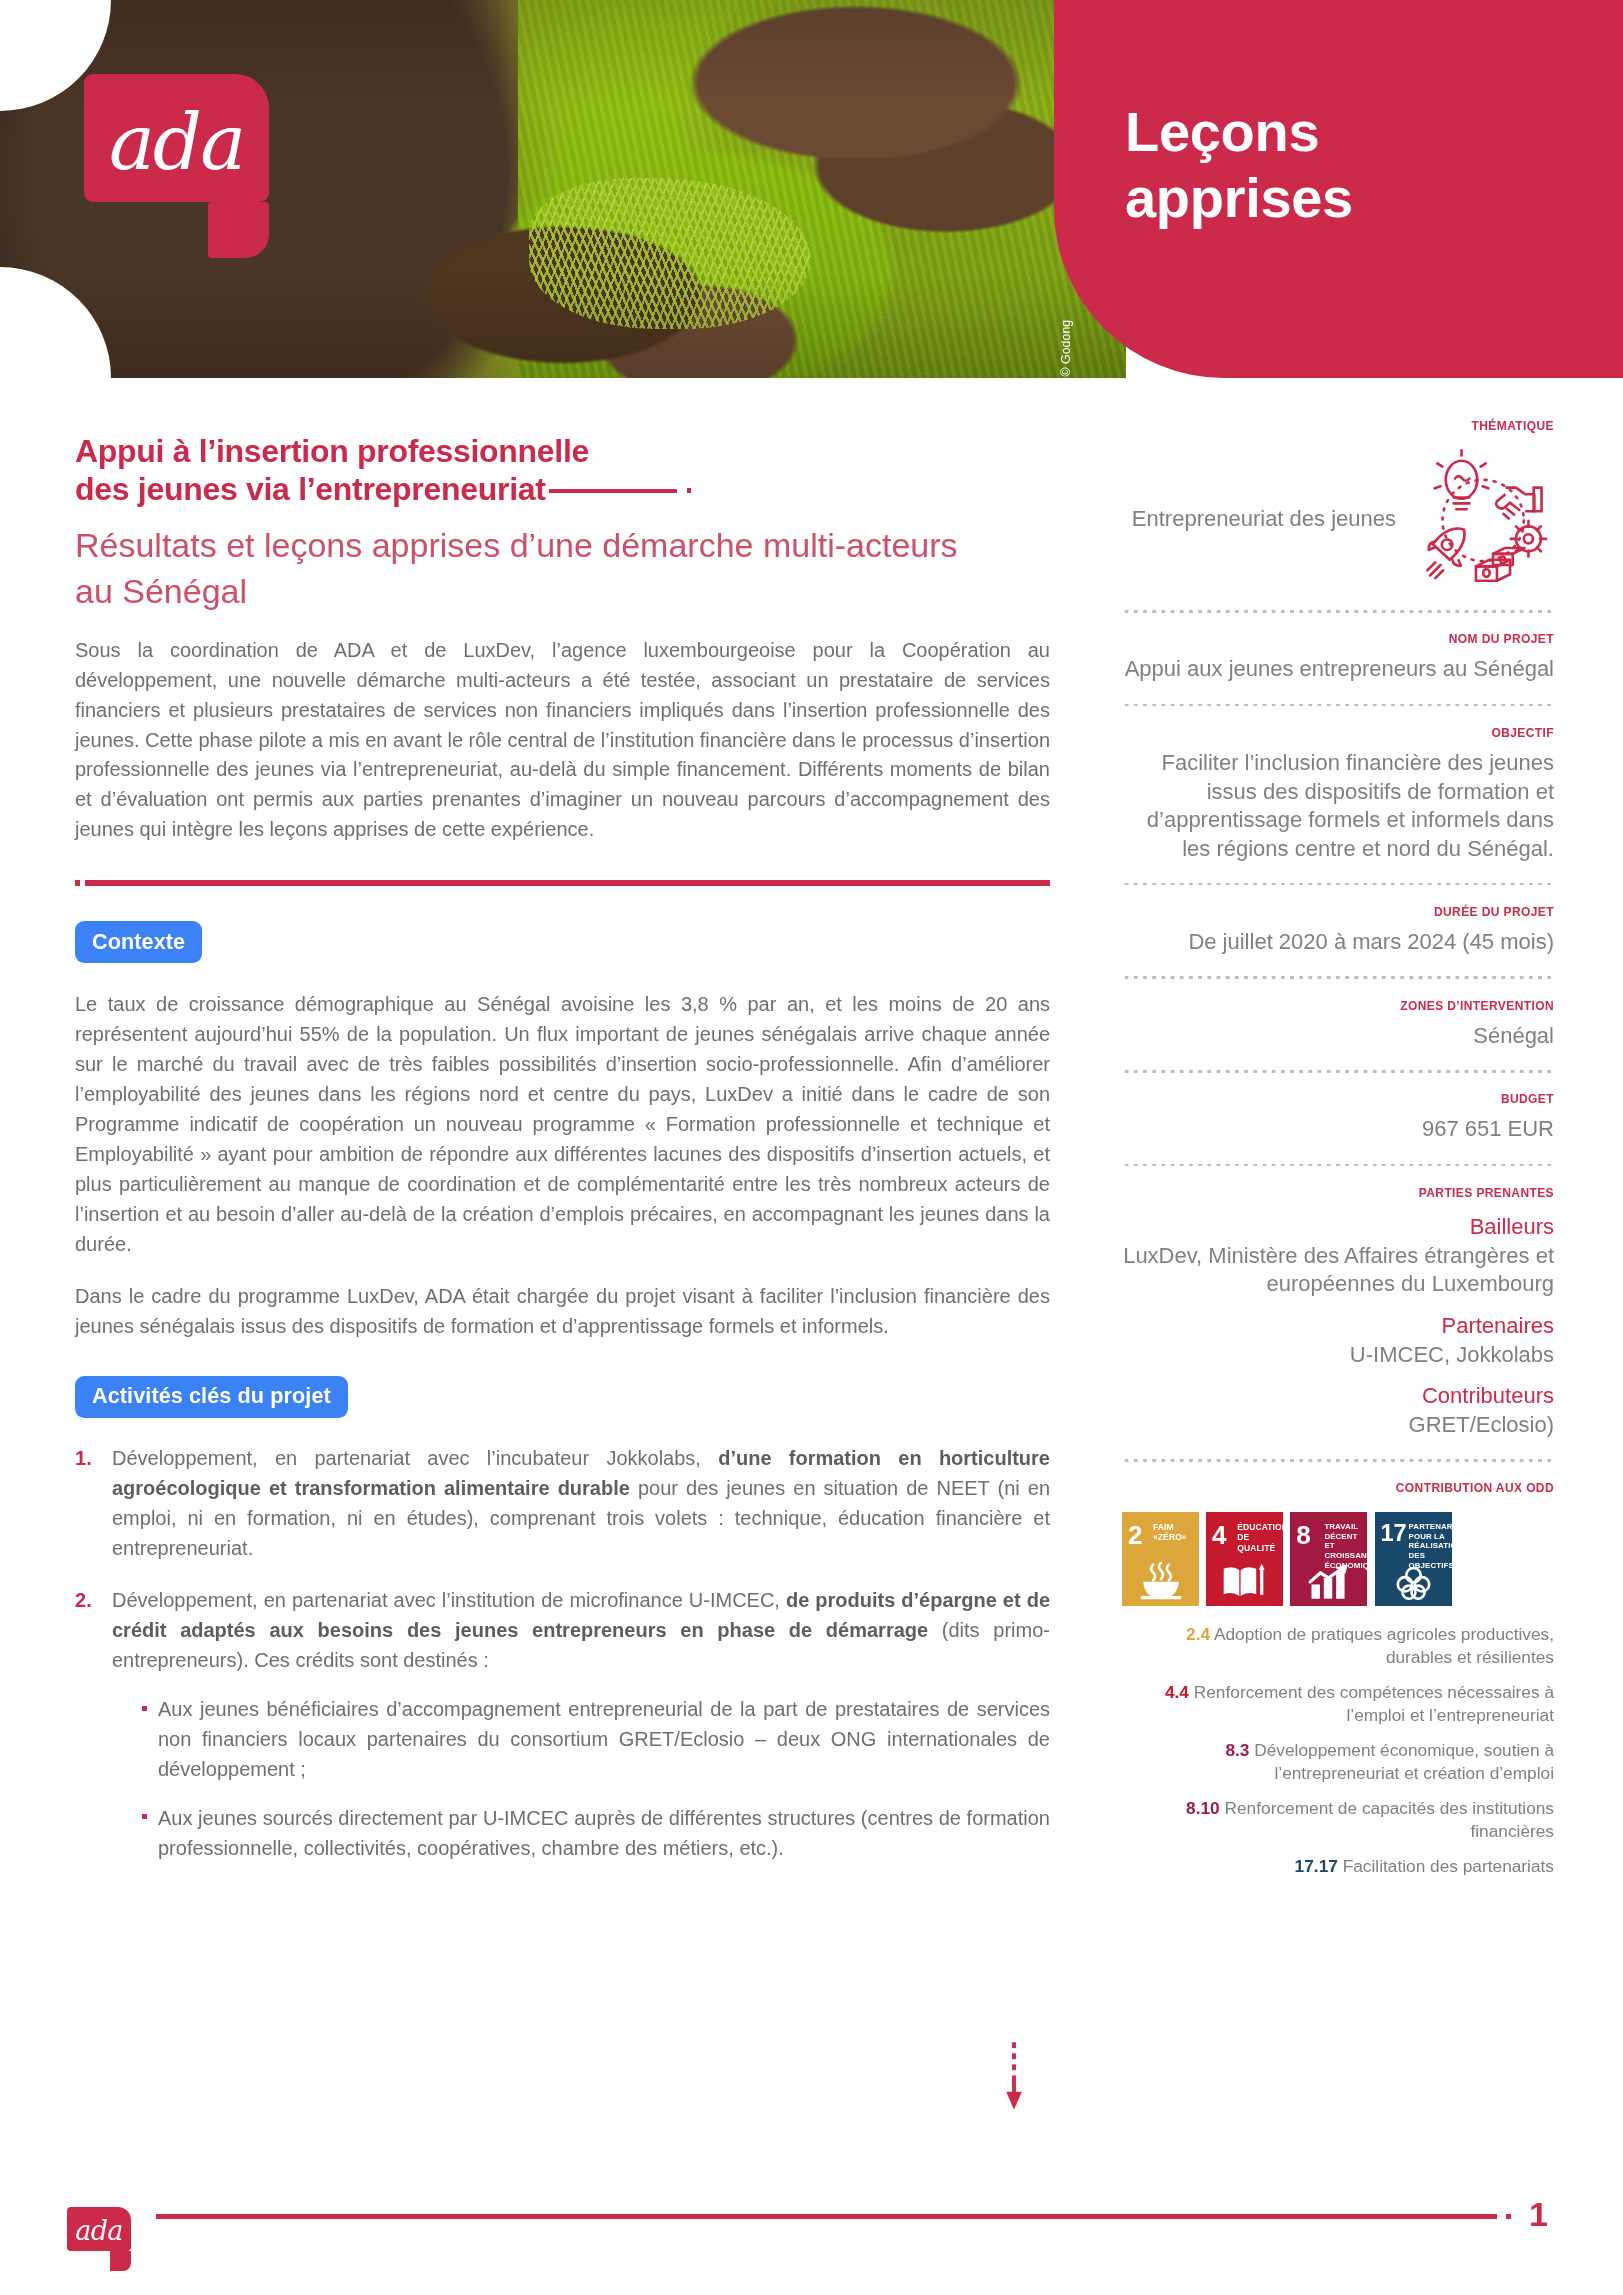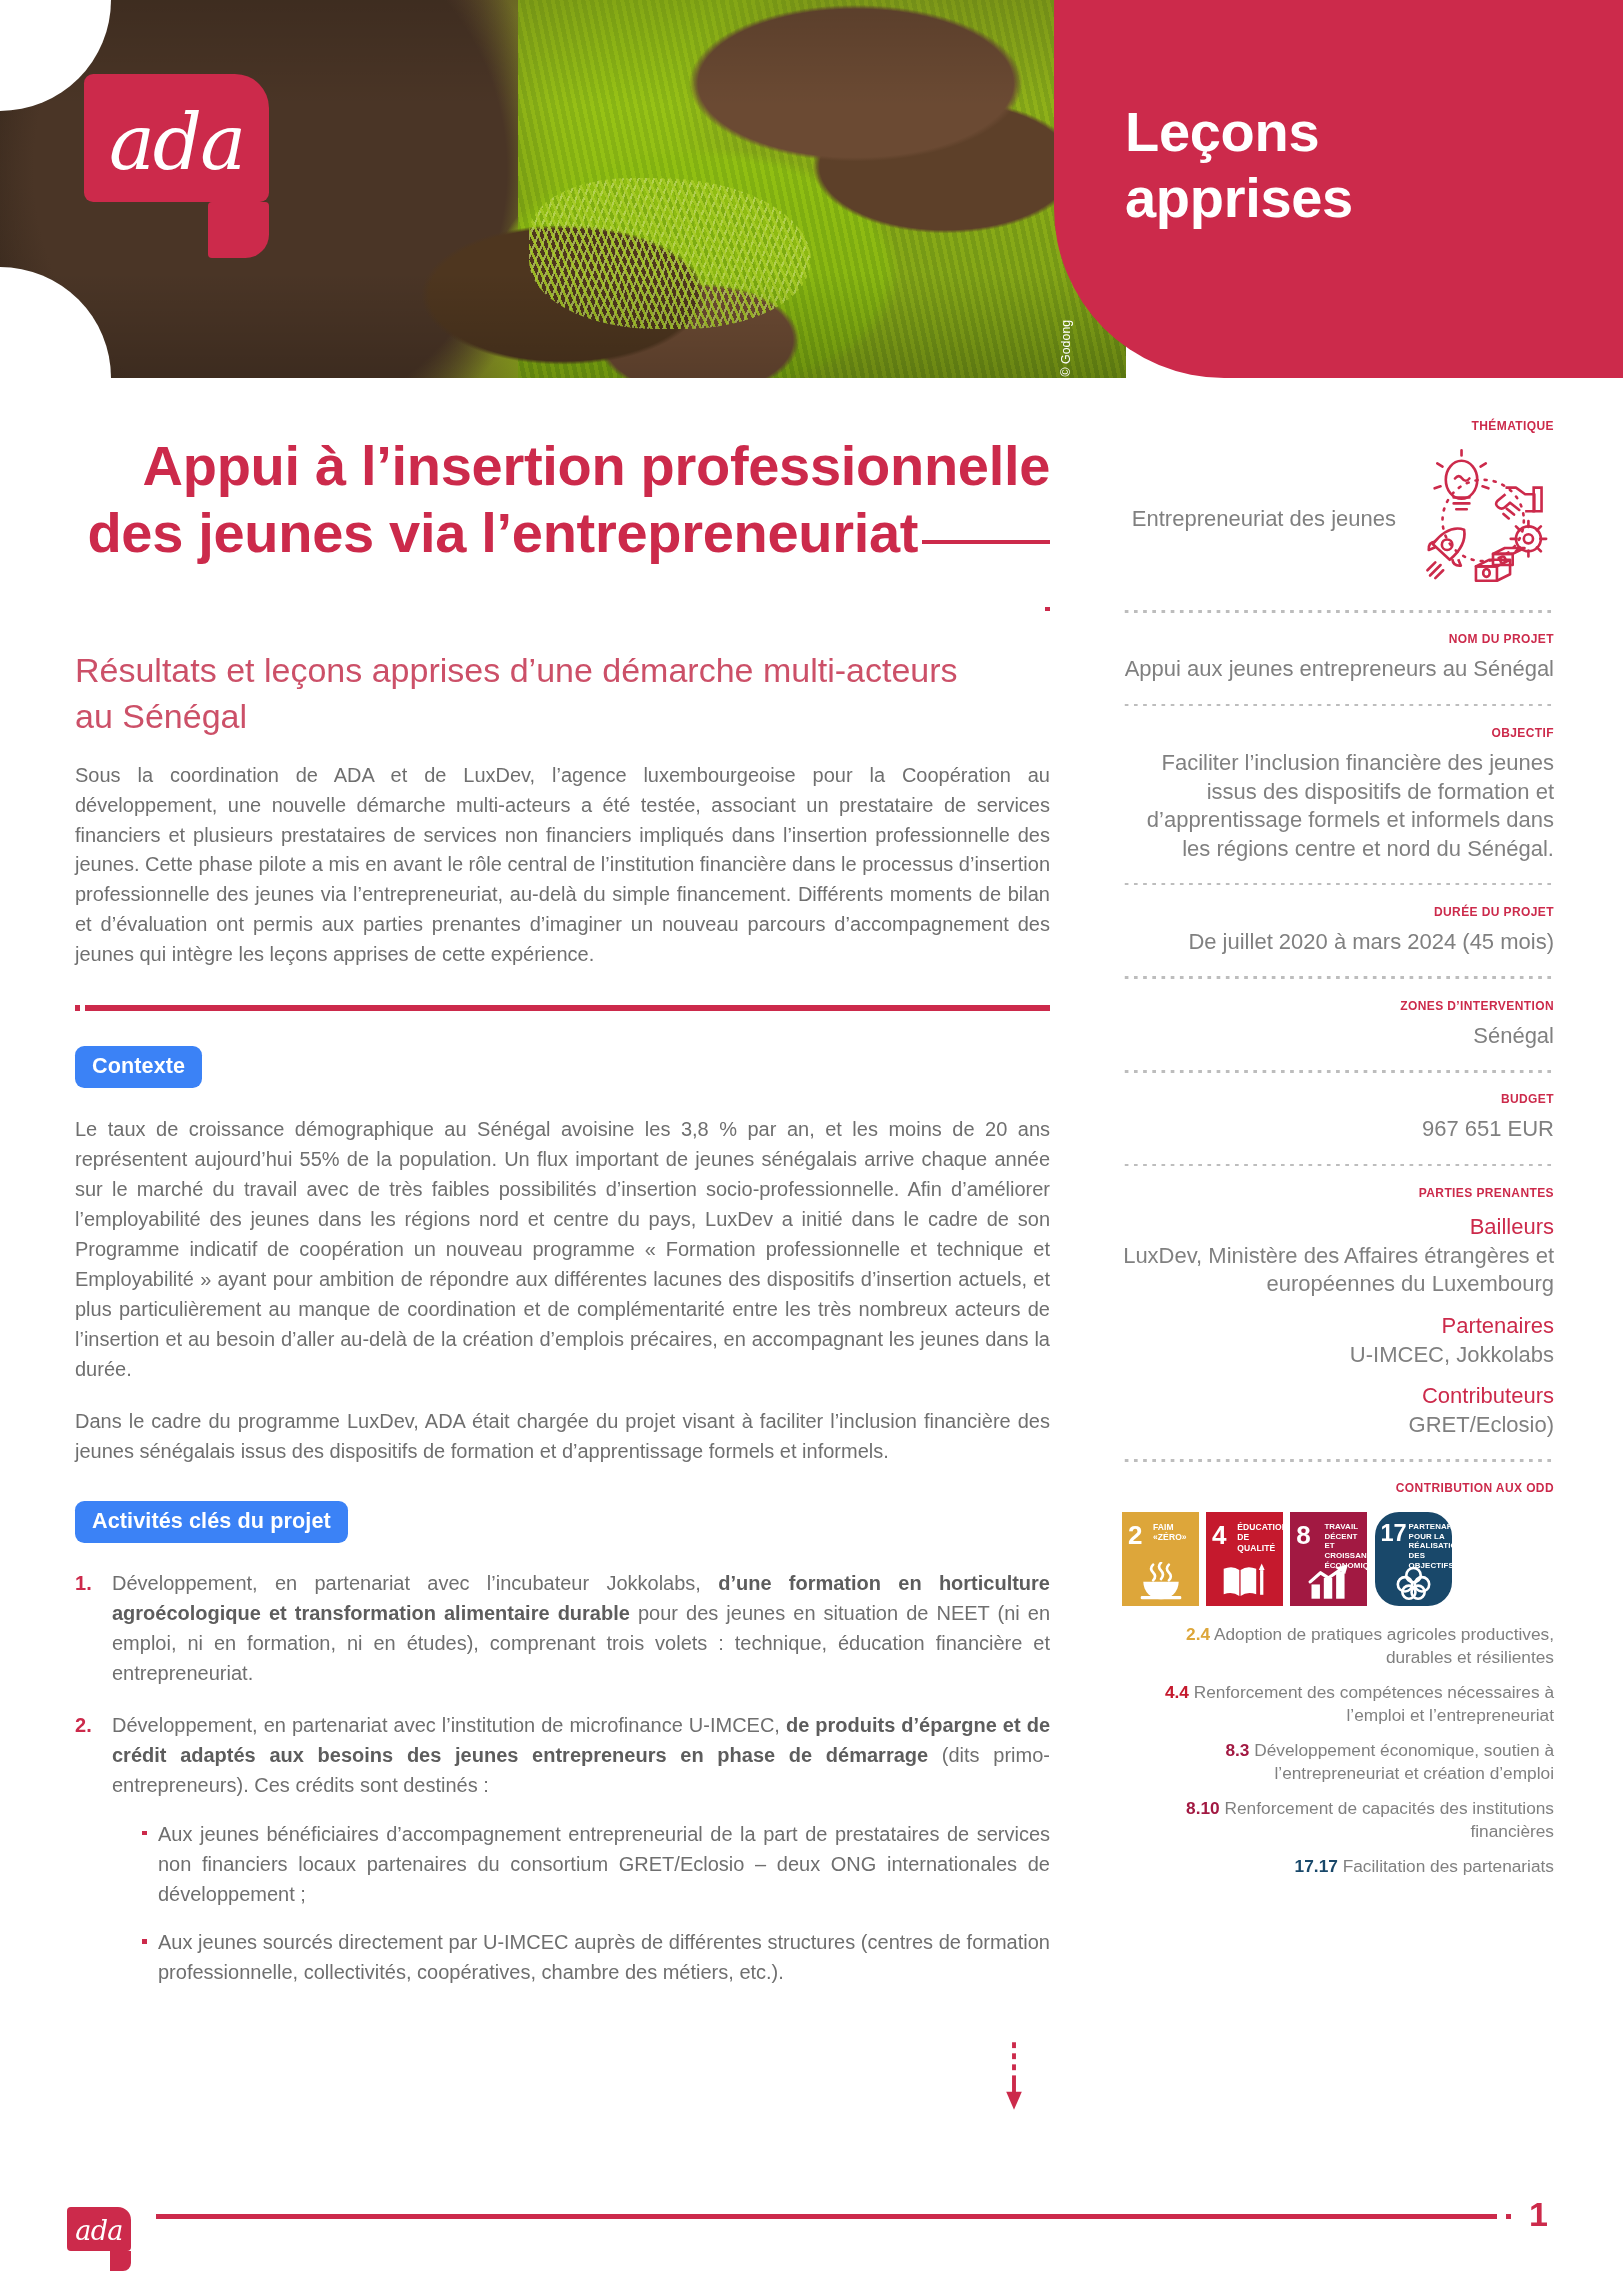--- a/index.html
+++ b/index.html
@@ -172,26 +172,25 @@
 
   
   .main {
     position: absolute;
     left: 75px;
     top: 432px;
     width: 975px;
   }
   .doc-title {
     color: #cc2a4b;
-    font-size: 56px;
+    font-size: 32px;
     font-weight: bold;
     line-height: 1.20;
     margin: 0;
     letter-spacing: -0.3px;
-    text-align: right;
   }
   .title-rule {
     display: inline-block;
     width: 128px;
     height: 3.9px;
     background: #cc2a4b;
     vertical-align: 7.9px;
     margin-left: 3.9px;
   }
   .title-dot {
@@ -687,21 +686,21 @@
           <svg width="46" height="35" viewBox="0 0 70 54" fill="#ffffff">
             <rect x="8" y="30" width="13" height="22"></rect>
             <rect x="27" y="20" width="13" height="32"></rect>
             <rect x="46" y="10" width="13" height="42"></rect>
             <path d="M6 26 L22 12 L34 20 L60 2" stroke="#fff" stroke-width="5" fill="none" stroke-linecap="round" stroke-linejoin="round"></path>
             <polygon points="64,0 44,4 60,14"></polygon>
           </svg>
         </span>
       </div>
 
-      <div class="odd-tile" id="odd-tile-3" style="background: rgb(25, 72, 106); border-radius: 24px;">
+      <div class="odd-tile" id="odd-tile-3" style="background: rgb(25, 72, 106);">
         <span class="num wide">17</span>
         <span class="cap small">PARTENARIATS POUR LA RÉALISATION DES OBJECTIFS</span>
         <span class="glyph">
           <svg width="41" height="34" viewBox="0 0 62 52" fill="none" stroke="#ffffff" stroke-width="4">
             <circle cx="31" cy="14" r="11"></circle>
             <circle cx="18" cy="28" r="11"></circle>
             <circle cx="44" cy="28" r="11"></circle>
             <circle cx="24" cy="40" r="10"></circle>
             <circle cx="38" cy="40" r="10"></circle>
           </svg>

